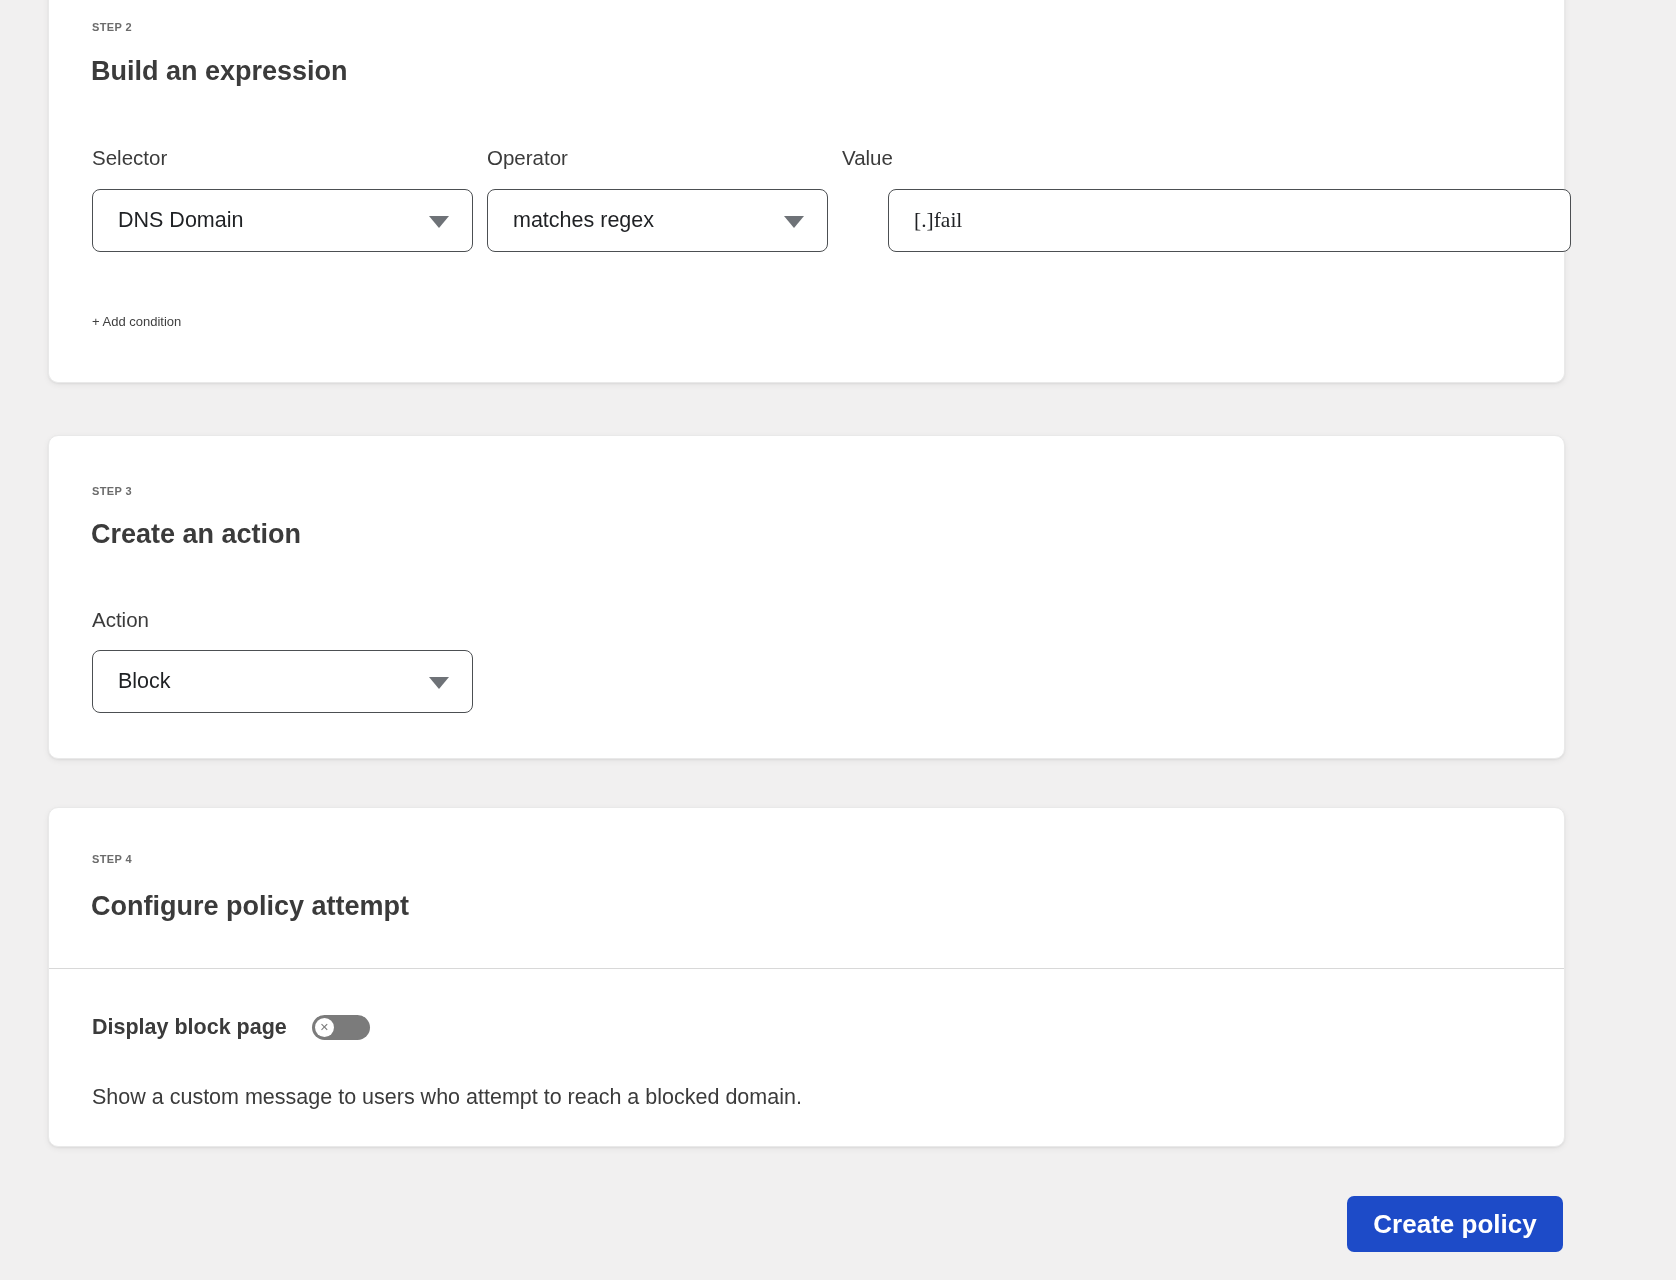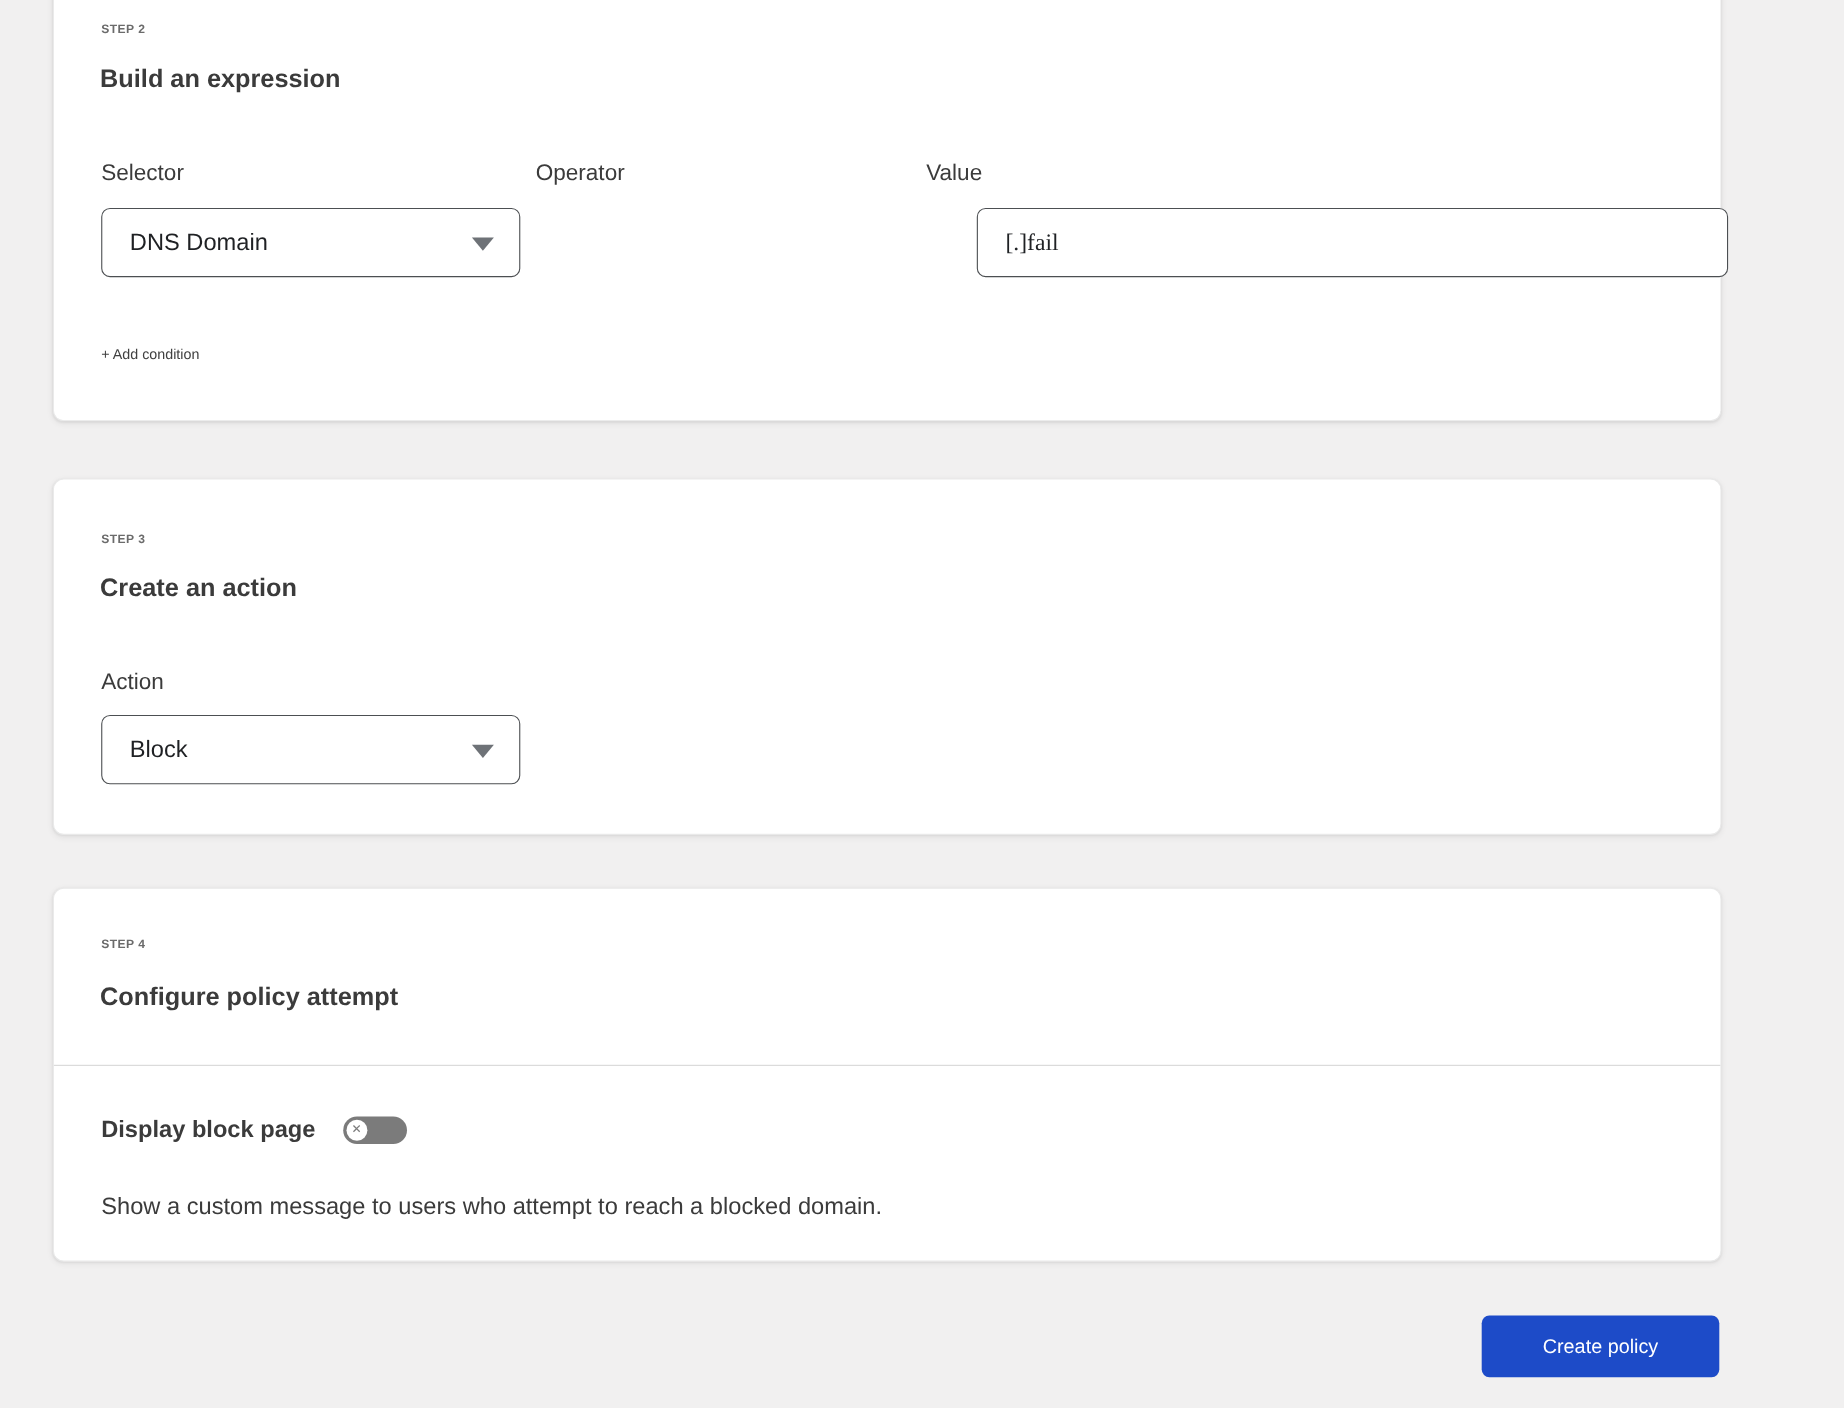--- a/index.html
+++ b/index.html
@@ -29,21 +29,21 @@
     position: absolute;
     left: 43px;
     font-size: 11px;
     font-weight: 700;
     letter-spacing: 0.4px;
     color: #6b6b6b;
   }
   .section-title {
     position: absolute;
     left: 42px;
-    font-size: 23px;
+    font-size: 27px;
     font-weight: 700;
     color: #3b3b3b;
     line-height: 33px;
   }
   .field-label {
     position: absolute;
     font-size: 20.5px;
     color: #3b3b3b;
     line-height: 24px;
   }
@@ -125,22 +125,22 @@
     line-height: 26px;
   }
   .primary-button {
     position: absolute;
     left: 1347px; top: 1196px;
     width: 216px; height: 56px;
     background: #1d4bc8;
     border: none;
     border-radius: 7px;
     color: #ffffff;
-    font-size: 18px;
-    font-weight: 400;
+    font-size: 26px;
+    font-weight: 700;
     font-family: "Liberation Sans", sans-serif;
     display: flex;
     align-items: center;
     justify-content: center;
     cursor: pointer;
   }
 
   
   #card-step2 .step-label { top: 21px; }
   #card-step2 .section-title { top: 55px; }
@@ -171,20 +171,24 @@
     <h2 class="section-title">Build an expression</h2>
 
     <div class="field-label label-selector">Selector</div>
     <div class="field-label label-operator">Operator</div>
     <div class="field-label label-value">Value</div>
 
     <div class="select-box" id="selector-select">
       <span>DNS Domain</span>
       <span class="caret"></span>
     </div>
+    <div class="select-box" id="operator-select">
+      <span>matches regex</span>
+      <span class="caret"></span>
+    </div>
     <input class="text-input" id="value-input" type="text" value="[.]fail" style="">
 
     <a class="link" id="add-condition" href="#">+ Add condition</a>
   </div>
 </section>
 
 <section class="card" id="card-step3">
   <div class="card-inner">
     <div class="step-label">STEP 3</div>
     <h2 class="section-title">Create an action</h2>

